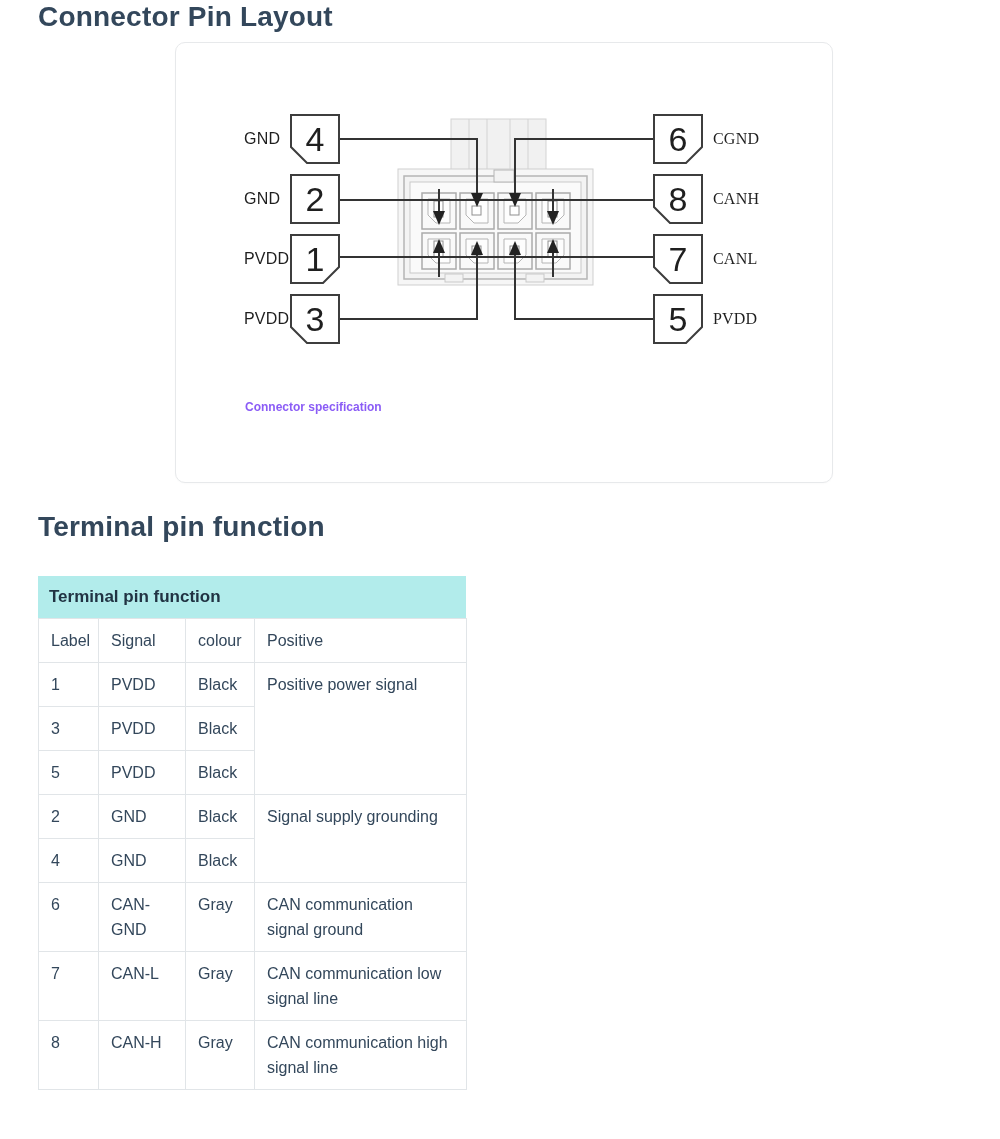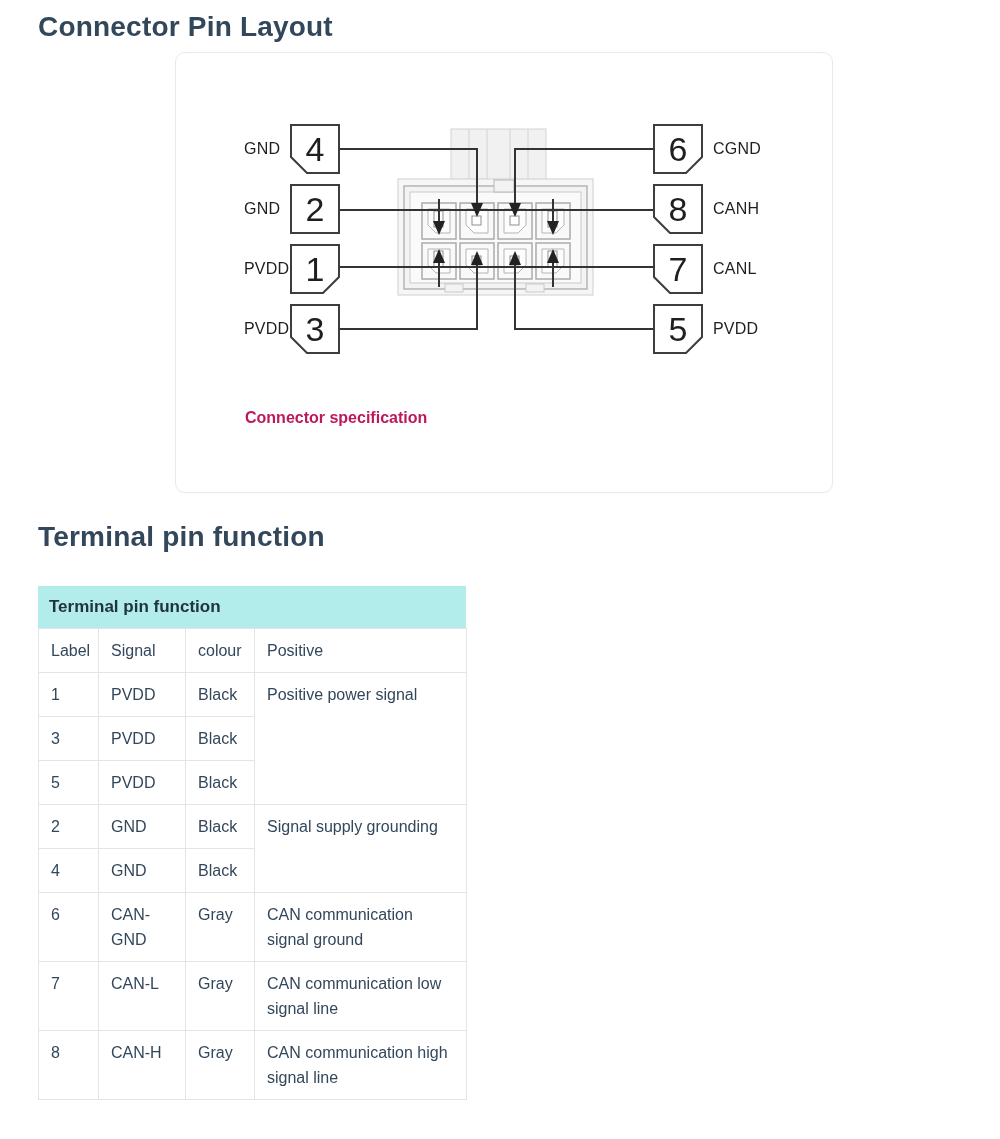--- a/index.html
+++ b/index.html
@@ -7,21 +7,21 @@
   body {
     width:1000px; height:1139px; overflow:hidden; position:relative;
     font-family:"Liberation Sans", sans-serif; color:#33475b;
   }
   .page { position:relative; width:1000px; height:1139px; }
 
   h1.page-heading, h2.section-heading {
     font-size:28px; font-weight:600; color:#33475b;
     margin-left:38px; line-height:34px; letter-spacing:0.2px;
   }
-  h1.page-heading { padding-top:10px; }
+  h1.page-heading { padding-top:0; }
   h2.section-heading { margin-top:27px; }
 
   
   .card {
     position:relative; width:658px; height:441px;
     margin:8px 0 0 175px;
     background:#ffffff; border:1px solid #e7e9eb; border-radius:10px;
     box-shadow:0 1px 2px rgba(0,0,0,0.02);
   }
   .diagram { position:absolute; inset:0; }
@@ -32,23 +32,23 @@
   .pinbox polygon, .pinbox rect { fill:#ffffff; stroke:#3d3d3d; stroke-width:2; }
   .pinbox .num {
     position:absolute; inset:0; display:flex; align-items:center; justify-content:center;
     font-size:34px; font-weight:400; color:#1f1f1f;
   }
   .pinlabel {
     position:absolute; height:50px; display:flex; align-items:center;
     font-size:16px; color:#1f1f1f; letter-spacing:0.2px;
   }
   .pinlabel.left  { left:68px; }
-  .pinlabel.right { left:537px; }
-
-  .spec { position:absolute; left:69px; top:355px; font-size:16px; color:#be185d; line-height:19px;text-align:right; }
+  .pinlabel.right { left:537px;font-family:Liberation Serif, serif; }
+
+  .spec { position:absolute; left:69px; top:355px; font-size:12px; color:#8b5cf6; line-height:19px;text-align:right; }
   .spec .b { font-weight:700; }
 
   
   .table-section { margin:32px 0 0 38px; width:428px; }
   .table-title-band {
     width:428px; height:42px; background:#b2eceb;
     display:flex; align-items:center; padding-left:11px;
   }
   .table-title-band span { font-size:17px; font-weight:700; color:#213343; }
   table.pin-table {

